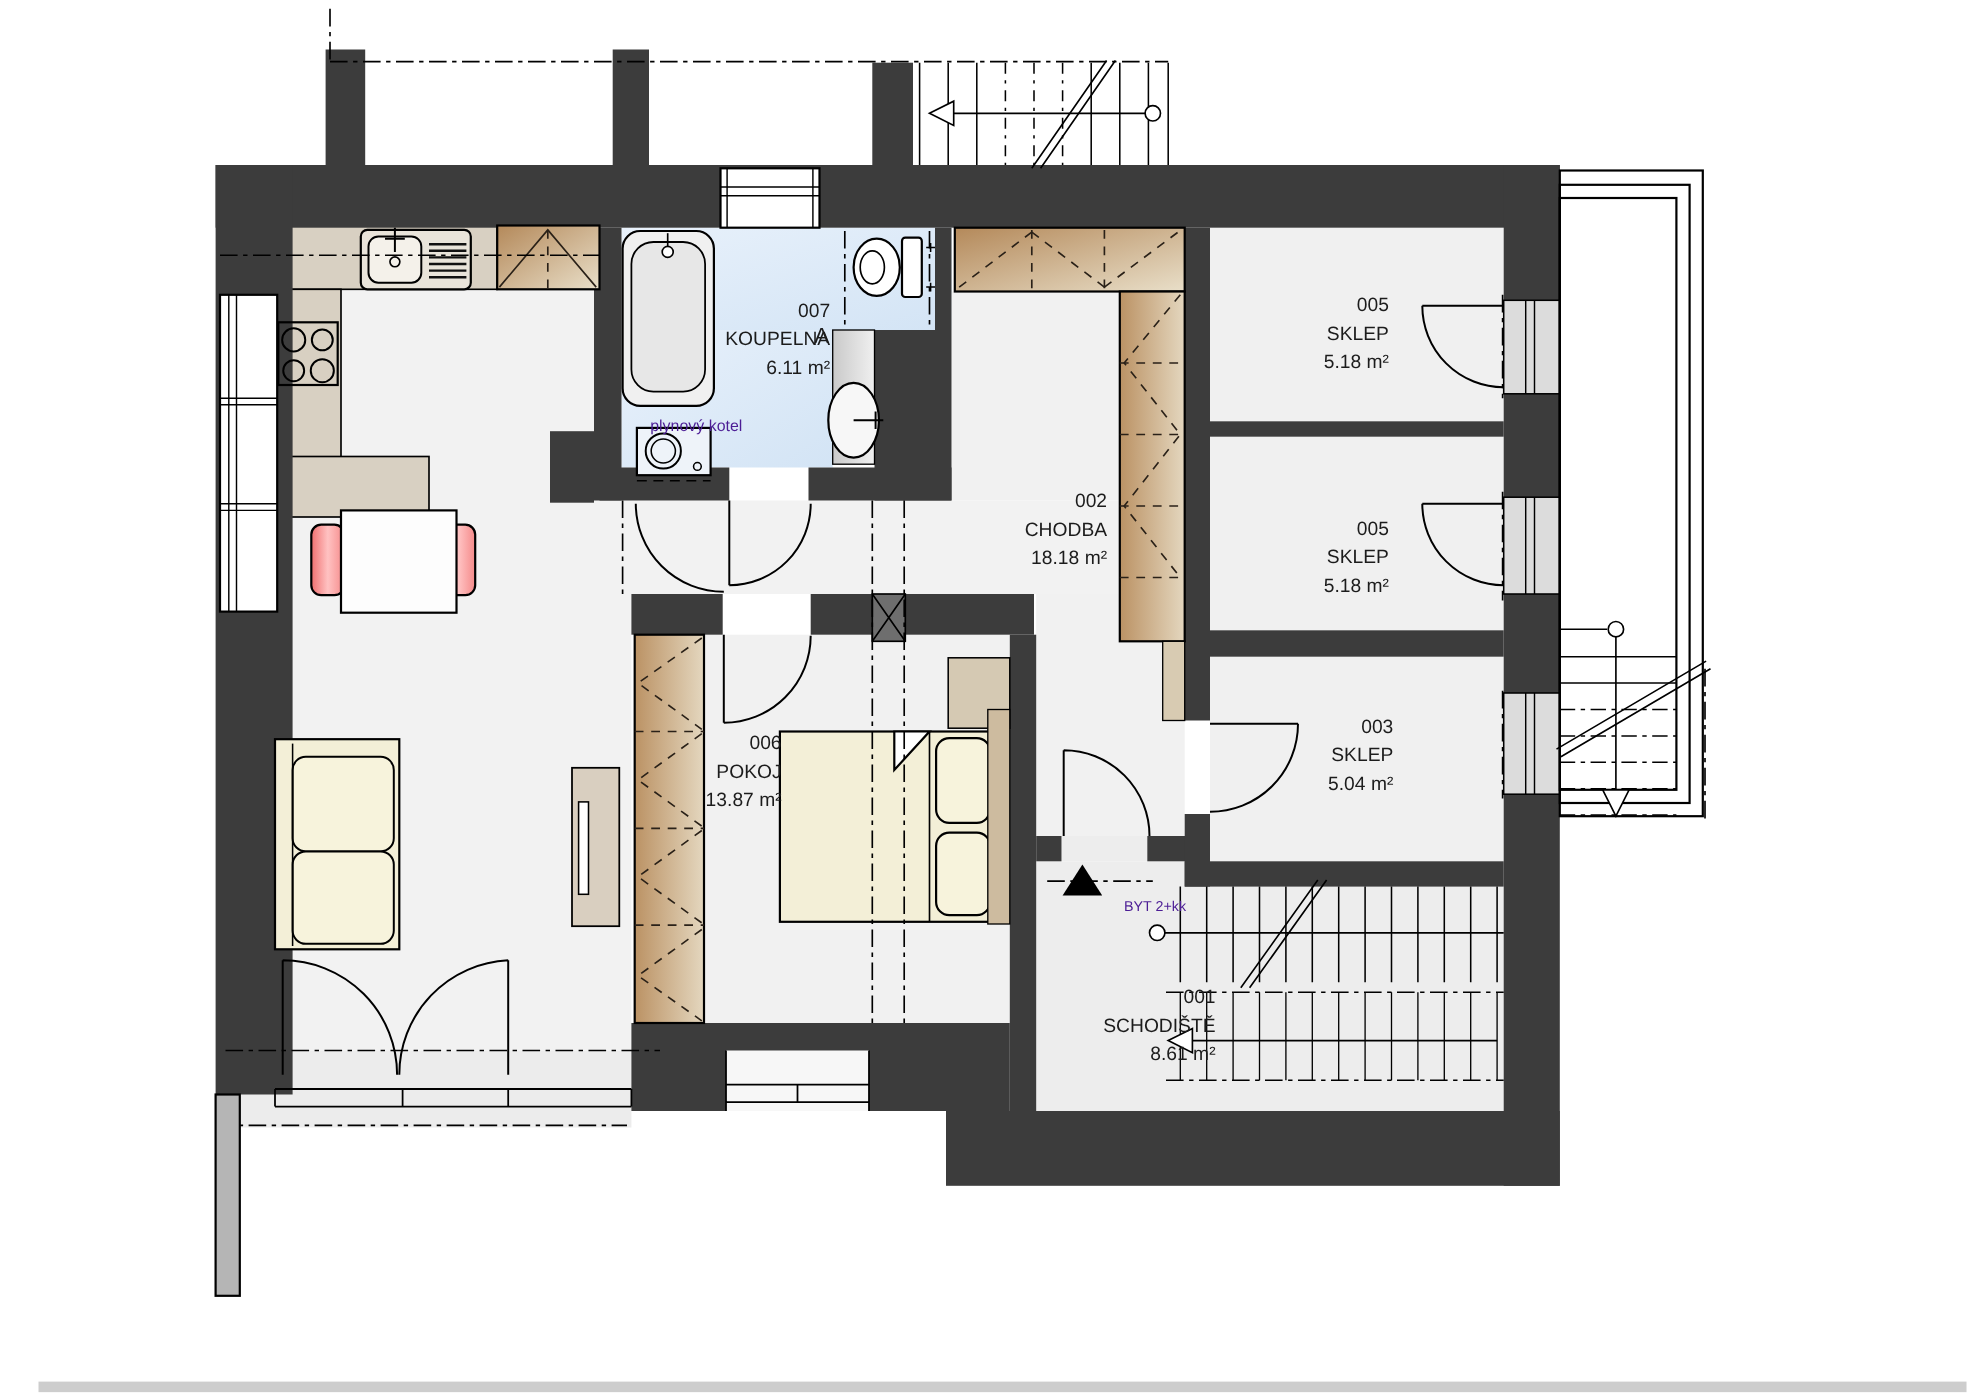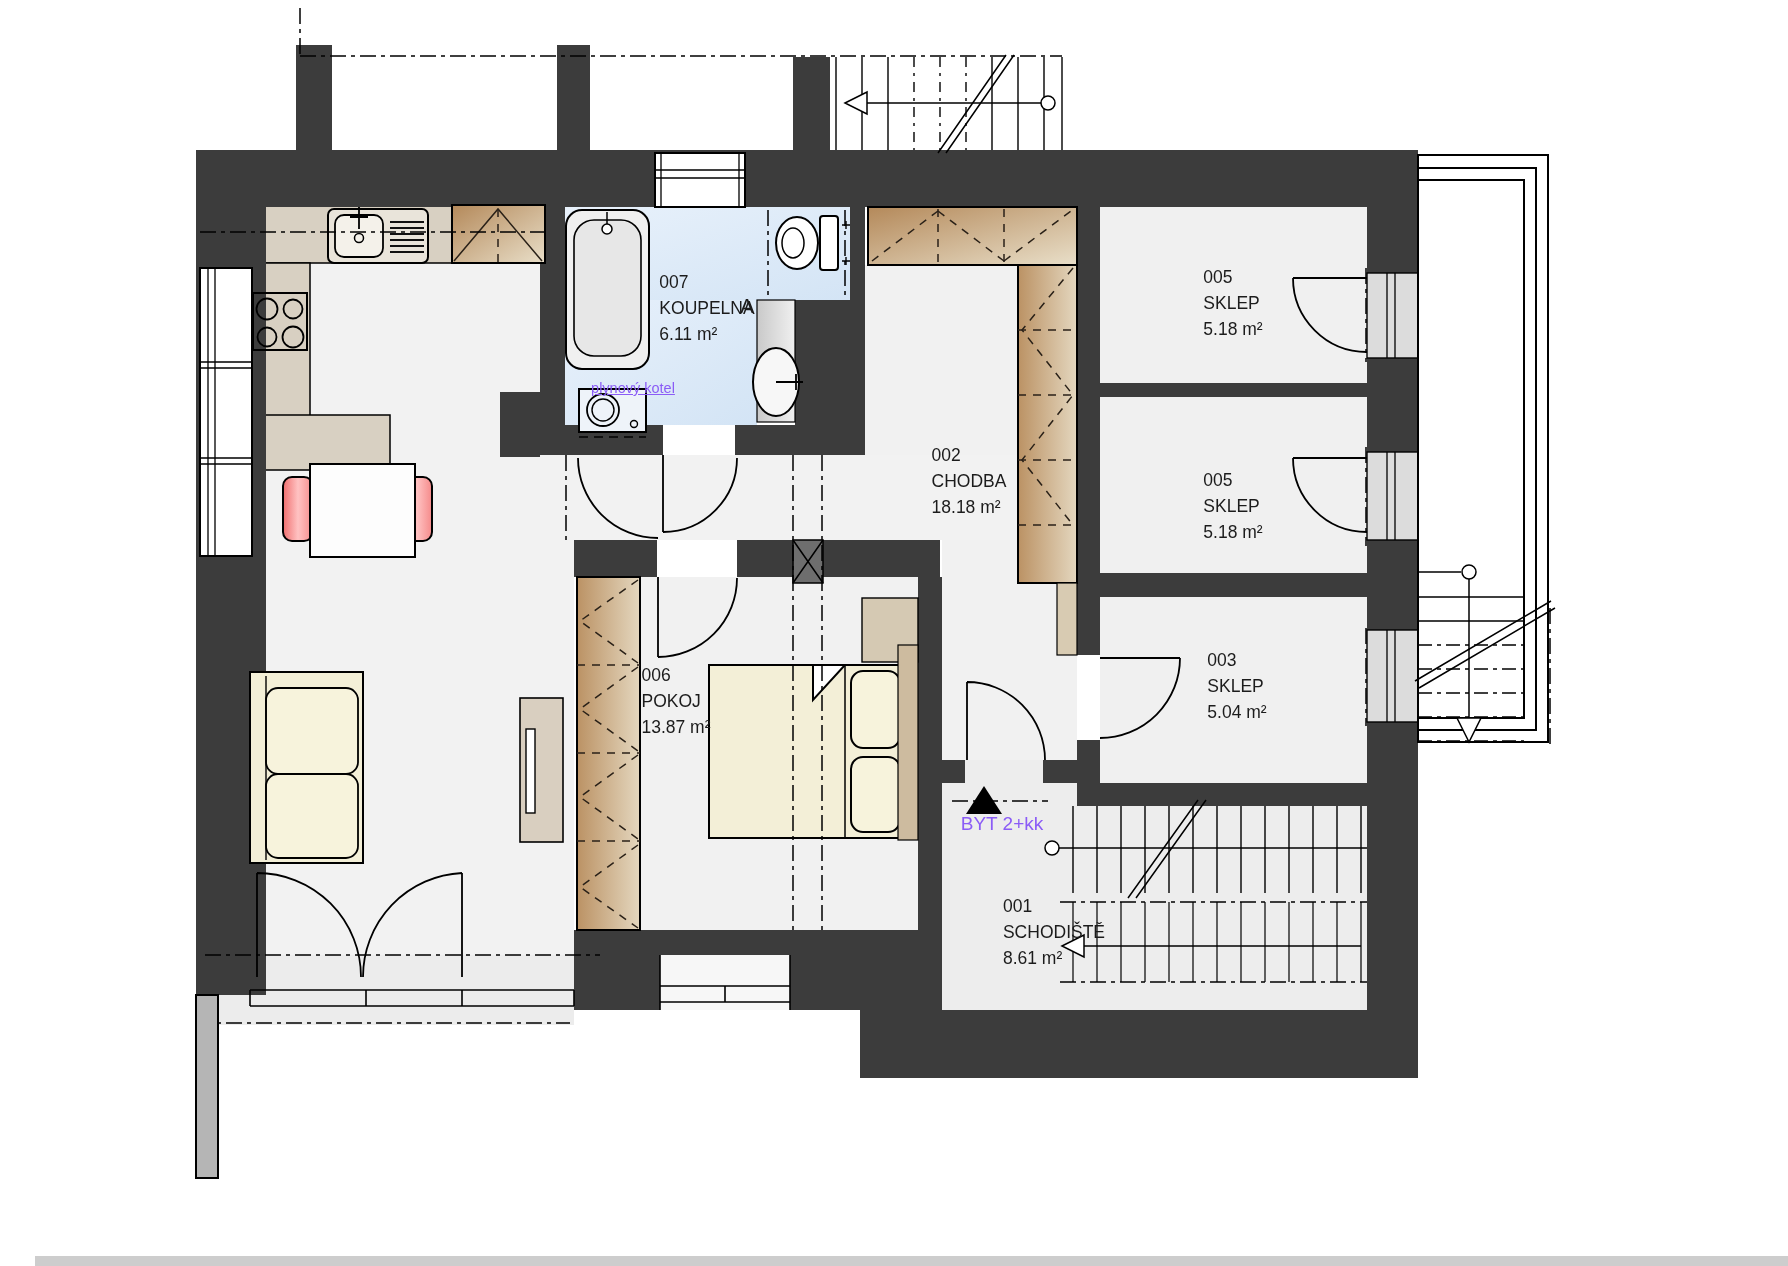--- a/index.html
+++ b/index.html
@@ -1,25 +1,25 @@
 <!DOCTYPE html>
 <html><head>
 <meta charset="utf-8">
 <style>
   html,body{margin:0;padding:0;background:#fff;}
   .plan{position:relative;width:1788px;height:1266px;background:#ffffff;
         font-family:"Liberation Sans",sans-serif;overflow:hidden;}
   .plan svg{position:absolute;left:0;top:0;}
-  .room-label{position:absolute;transform:translate(-50%,-50%);text-align:left;
+  .room-label{position:absolute;transform:translate(-50%,-50%);text-align:right;
         color:#1c1c1c;font-size:17.5px;line-height:26px;white-space:nowrap;z-index:5;}
   .room-label div{pointer-events:none;}
-  .small-label{position:absolute;transform:translate(-50%,-50%);color:#8b5cf6;
-        font-size:14.5px;white-space:nowrap;z-index:5;text-decoration:underline;}
-  .byt-label{position:absolute;transform:translate(-50%,-50%);color:#8b5cf6;
-        font-size:19px;white-space:nowrap;z-index:5;}
+  .small-label{position:absolute;transform:translate(-50%,-50%);color:#4c1d95;
+        font-size:14.5px;white-space:nowrap;z-index:5;}
+  .byt-label{position:absolute;transform:translate(-50%,-50%);color:#4c1d95;
+        font-size:13px;white-space:nowrap;z-index:5;margin-left:48px;}
   .section-a{position:absolute;transform:translate(-50%,-50%);color:#1c1c1c;
         font-size:20px;z-index:5;}
 </style>
 </head>
 <body>
 
 <div class="plan">
 <svg width="1788" height="1266" viewBox="0 0 1788 1266">
   <defs>
     <linearGradient id="wood" x1="0" y1="0" x2="1" y2="1">

